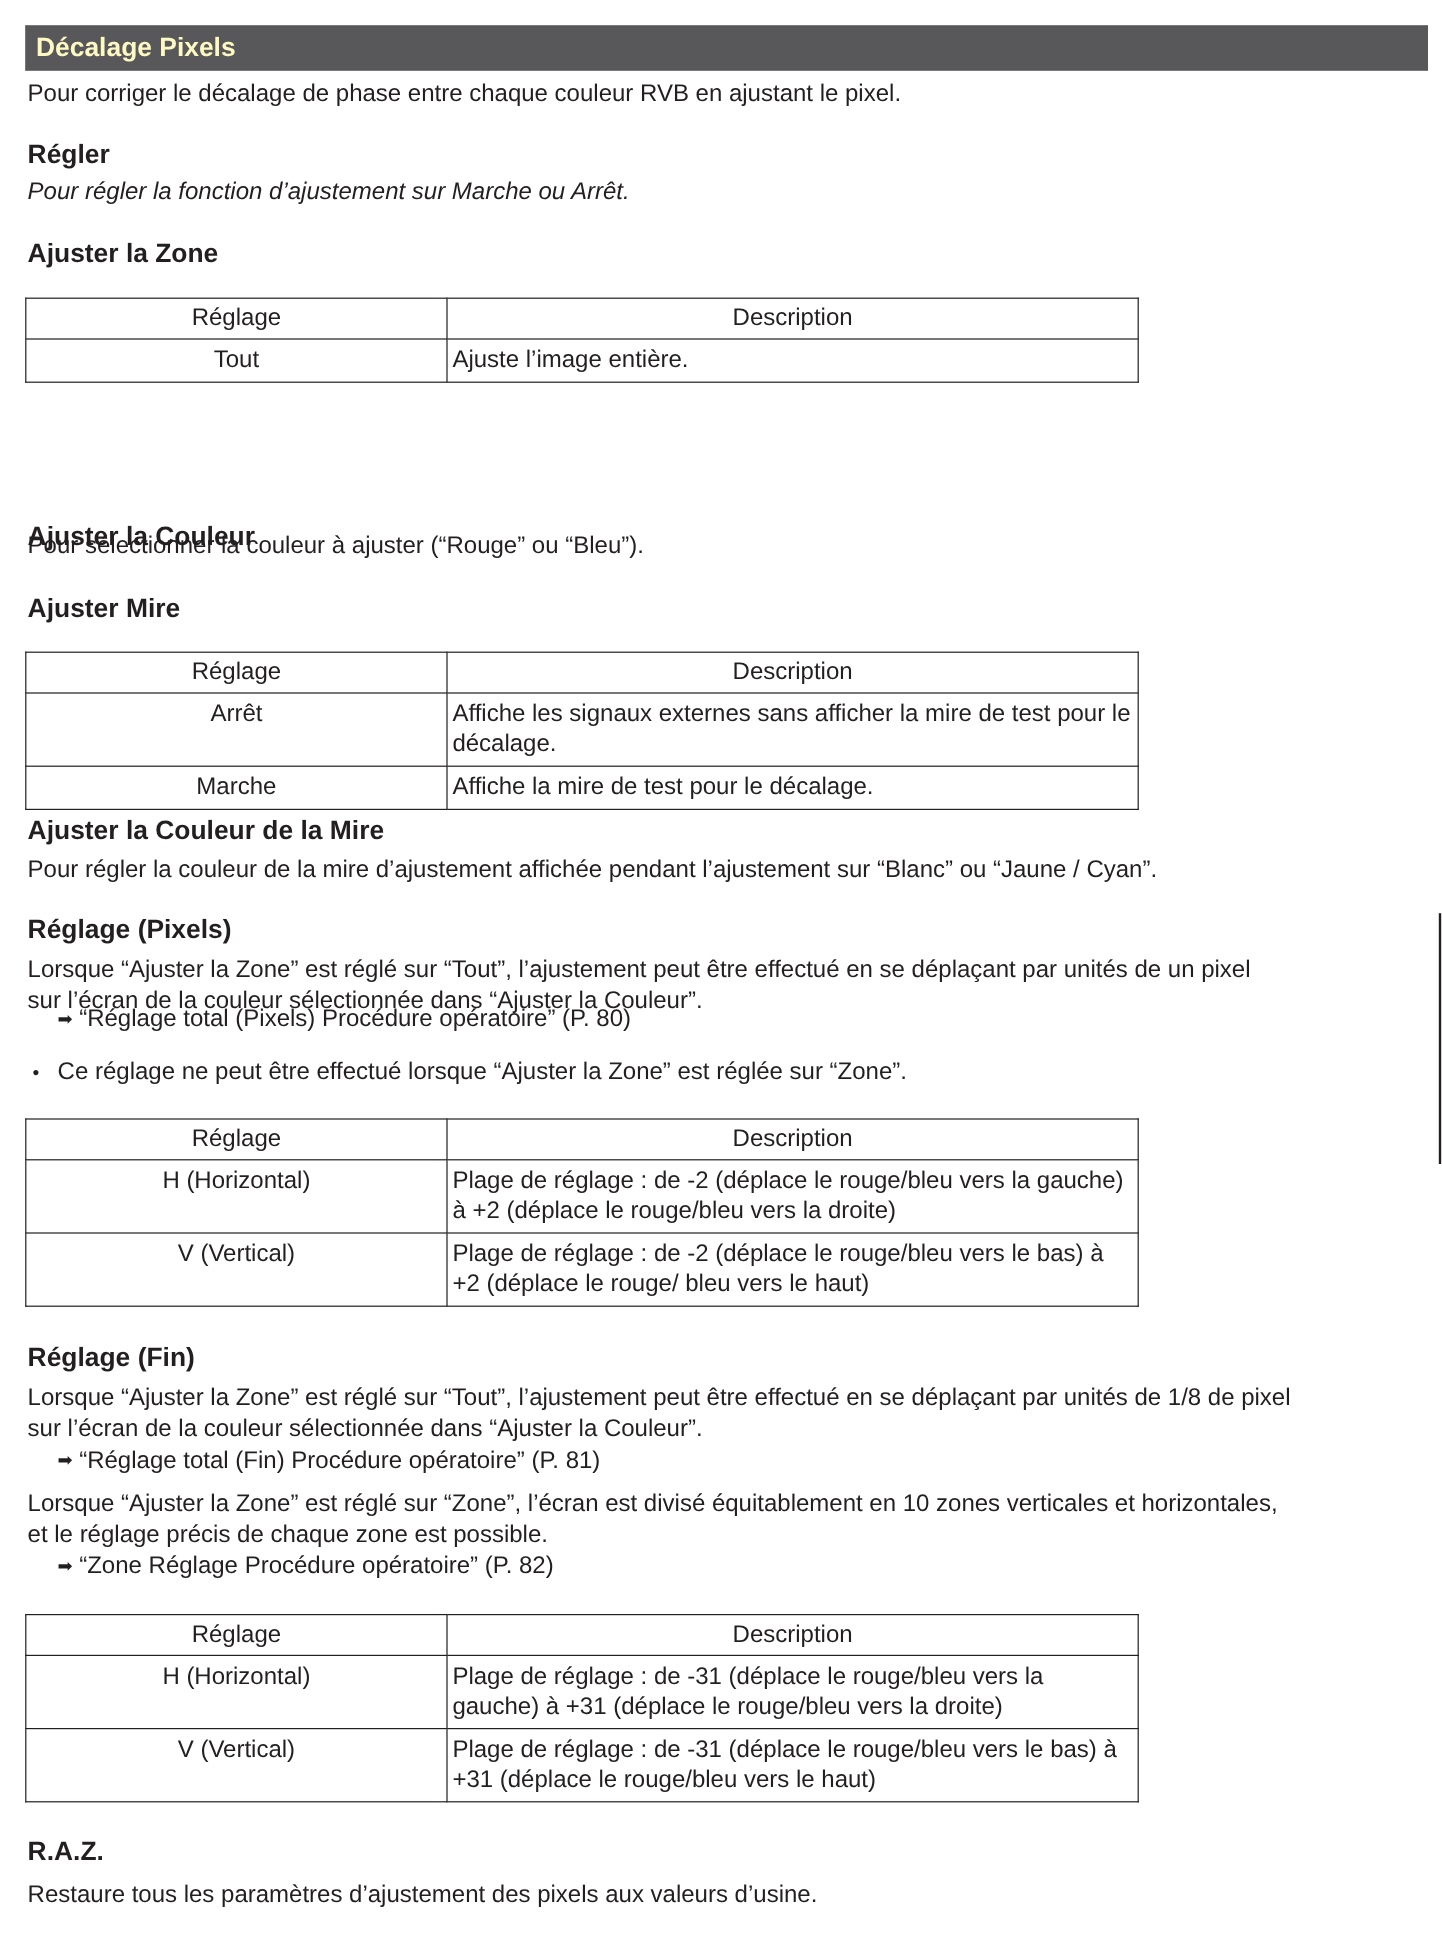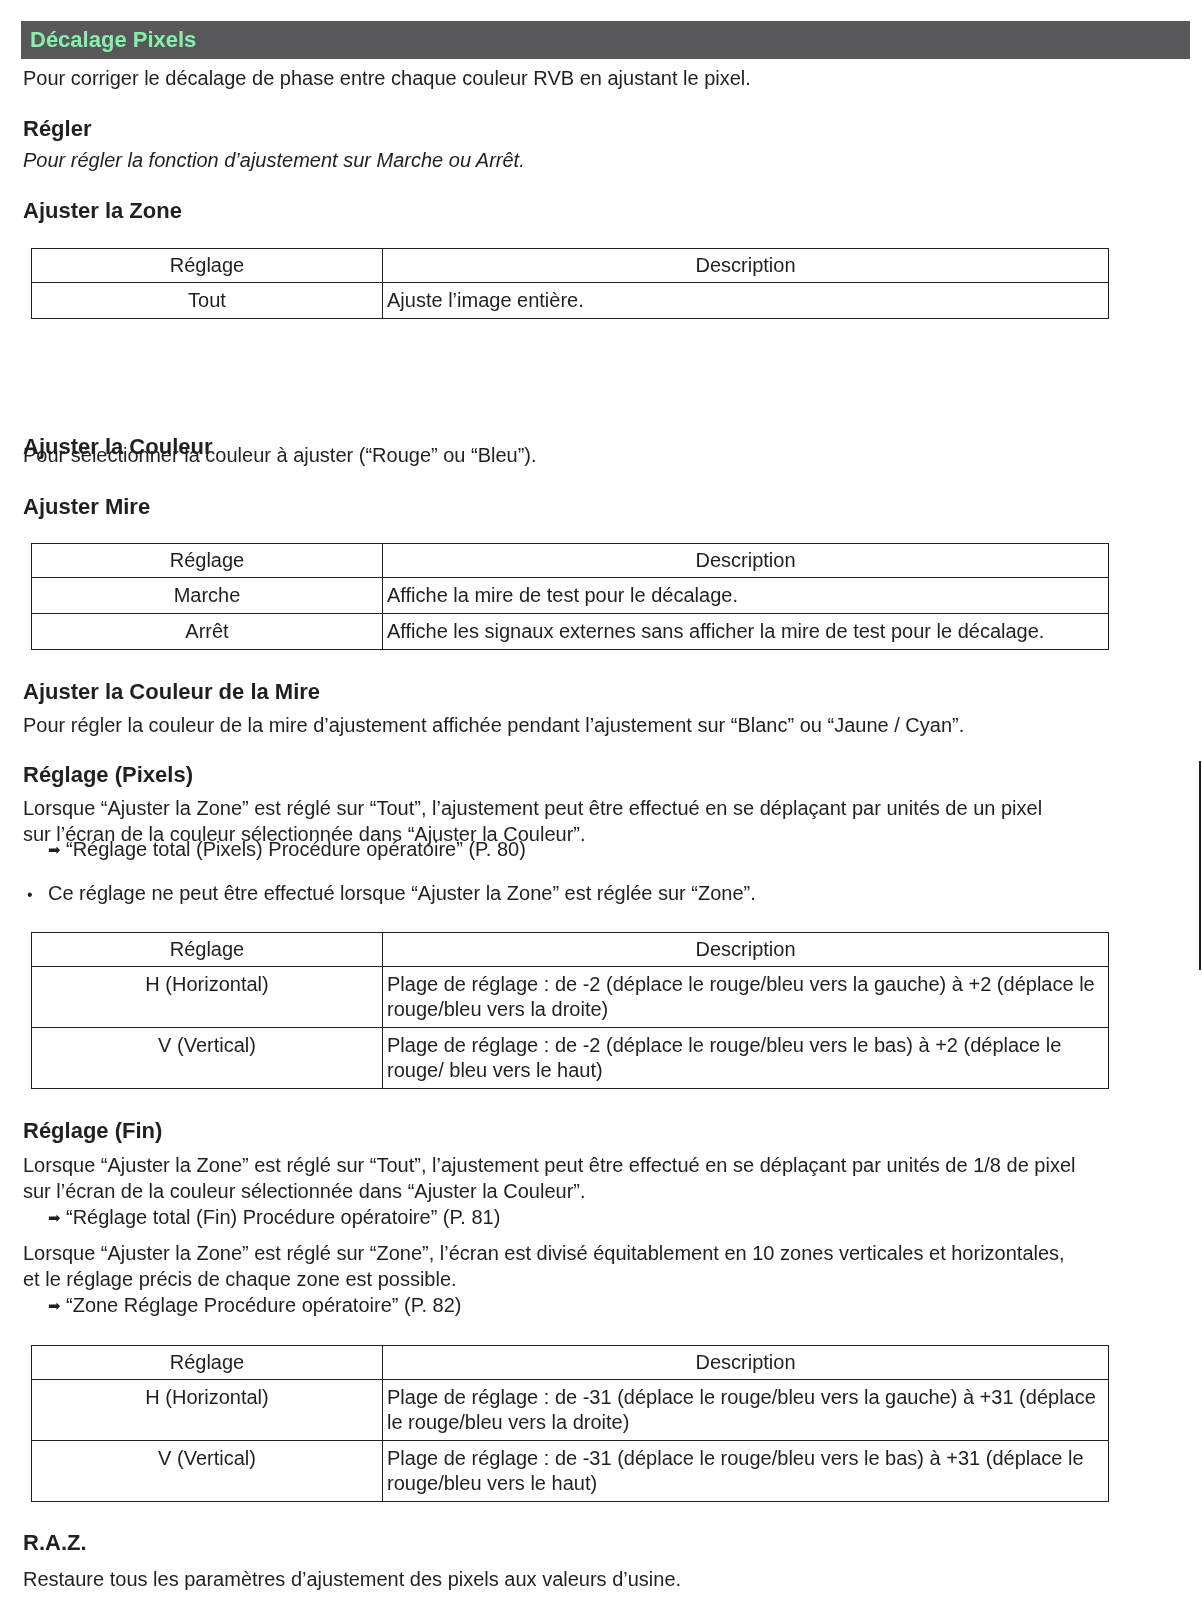--- a/index.html
+++ b/index.html
@@ -1,27 +1,27 @@
 <!DOCTYPE html>
 <html><head>
 <meta charset="utf-8">
 <style>
   html, body { margin:0; padding:0; background:#ffffff; }
   body { width:1202px; height:1615px; position:relative; overflow:hidden;
          font-family:"Liberation Sans", sans-serif; color:#231f20; }
   .abs { position:absolute; }
   .title-bar { left:21px; top:21px; width:1169px; height:38px; background:#58585a; }
-  .title-bar span { position:absolute; left:9px; top:6px; color:#86efac; font-weight:bold; font-size:22px; }
+  .title-bar span { position:absolute; left:9px; top:6px; color:#fef9c3; font-weight:bold; font-size:22px; }
   .body-text { left:23px; font-size:20px; line-height:26px; white-space:nowrap; }
   .heading { left:23px; font-size:22px; font-weight:bold; white-space:nowrap; }
   .ref { left:48px; font-size:20px; line-height:26px; white-space:nowrap; }
   .ref .arrow { display:inline-block; width:18px; font-size:15px; vertical-align:1px; }
   .bullet { left:27px; font-size:20px; white-space:nowrap; }
   .bullet .dot { display:inline-block; width:21px; font-size:16px; }
-  table.t { position:absolute; left:21px; width:1078px; border-collapse:collapse; font-size:20px;margin-left:10px; }
+  table.t { position:absolute; left:21px; width:928px; border-collapse:collapse; font-size:20px; }
   table.t td, table.t th { border:1.5px solid #231f20; padding:0 4px; vertical-align:top; line-height:25px; font-weight:normal; text-align:left; }
   table.t th { text-align:center; height:33px; vertical-align:middle; }
   table.t td.c1 { width:342px;text-align:center; }
   table.t td { padding-top:5px; padding-bottom:5px; }
   .side-line { left:1199px; top:761px; width:2px; height:209px; background:#231f20; }
 </style>
 </head>
 <body>
 
 <div class="abs title-bar">
@@ -50,26 +50,26 @@
 <div class="abs body-text" style="top:442px;">Pour sélectionner la couleur à ajuster (“Rouge” ou “Bleu”).</div>
 
 <div class="abs heading" style="top:494px;">Ajuster Mire</div>
 <table class="t" style="top:543px;">
   <tbody>
       <tr>
     <th>Réglage</th>
     <th>Description</th>
   </tr>
   <tr>
+    <td class="c1">Arrêt</td>
+    <td>Affiche les signaux externes sans afficher la mire de test pour le décalage.</td>
+  </tr>
+  <tr>
     <td class="c1">Marche</td>
     <td>Affiche la mire de test pour le décalage.</td>
-  </tr>
-  <tr>
-    <td class="c1">Arrêt</td>
-    <td>Affiche les signaux externes sans afficher la mire de test pour le décalage.</td>
   </tr>
 </tbody>
   </table>
 
 <div class="abs heading" style="top:679px;">Ajuster la Couleur de la Mire</div>
 <div class="abs body-text" style="top:712px;">Pour régler la couleur de la mire d’ajustement affichée pendant l’ajustement sur “Blanc” ou “Jaune / Cyan”.</div>
 
 <div class="abs heading" style="top:762px;">Réglage (Pixels)</div>
 <div class="abs body-text" style="top:795px;">Lorsque “Ajuster la Zone” est réglé sur “Tout”, l’ajustement peut être effectué en se déplaçant par unités de un pixel</div>
 <div class="abs body-text" style="top:821px;">sur l’écran de la couleur sélectionnée dans “Ajuster la Couleur”.</div>

